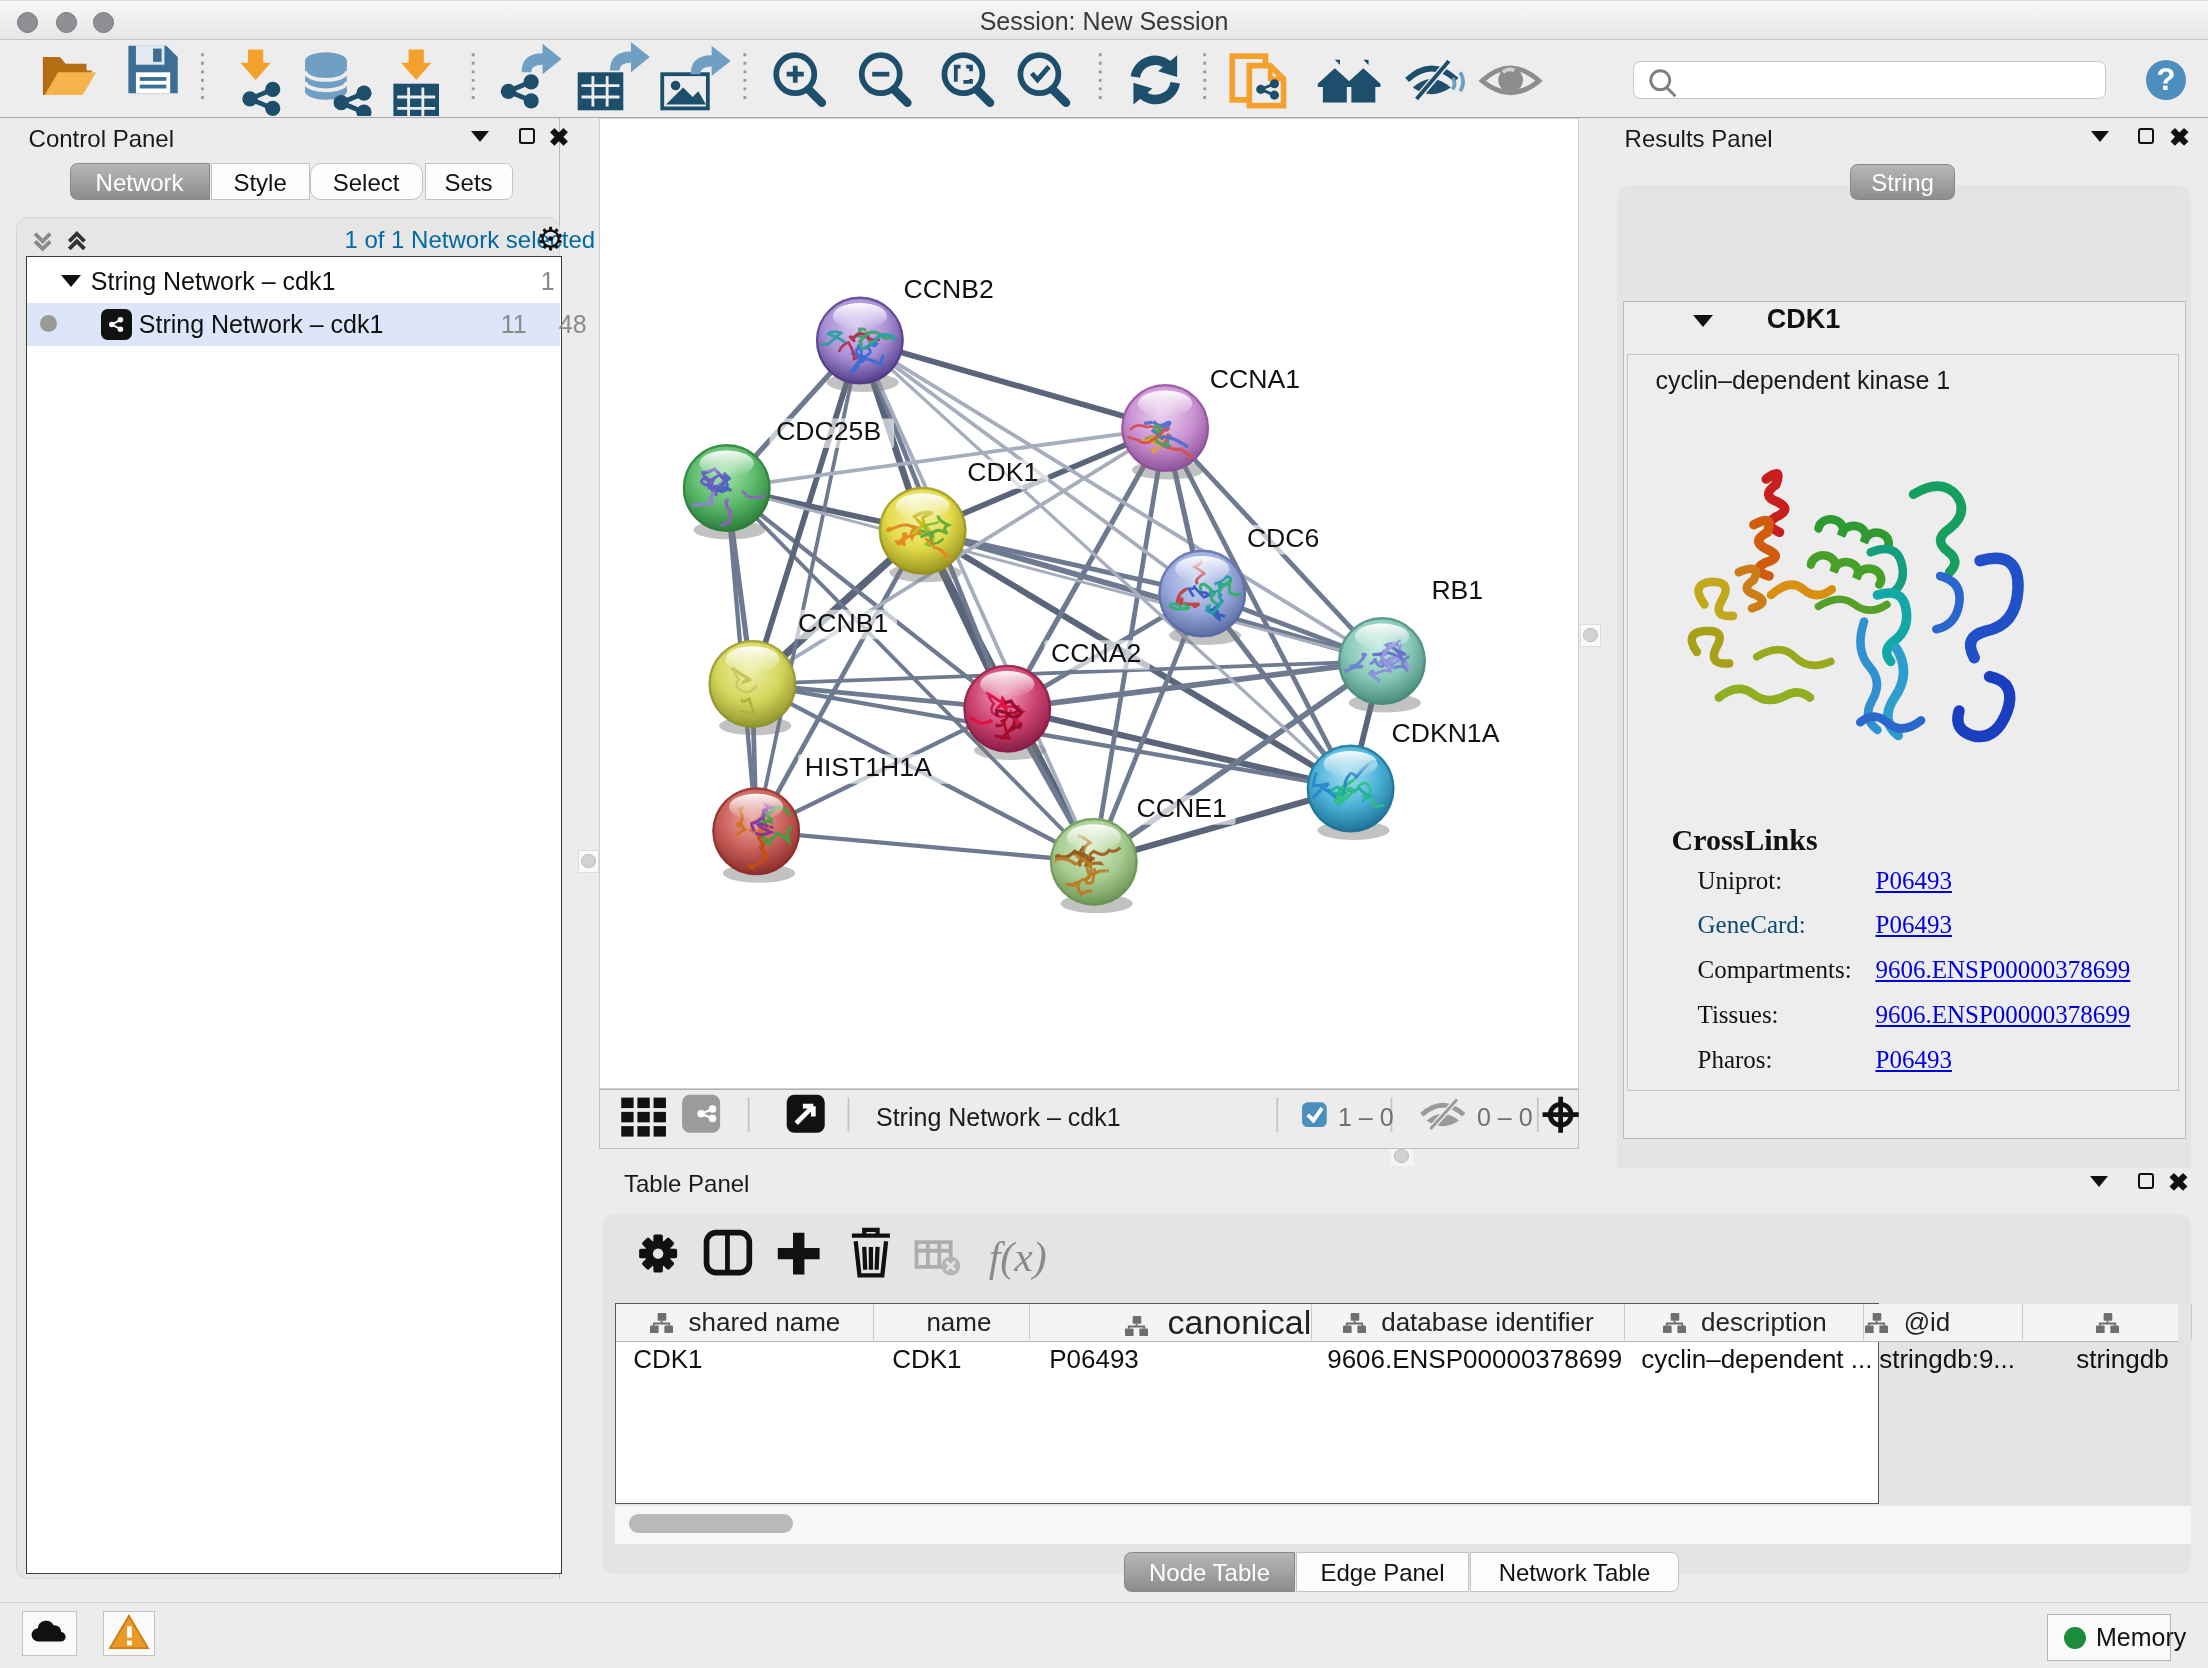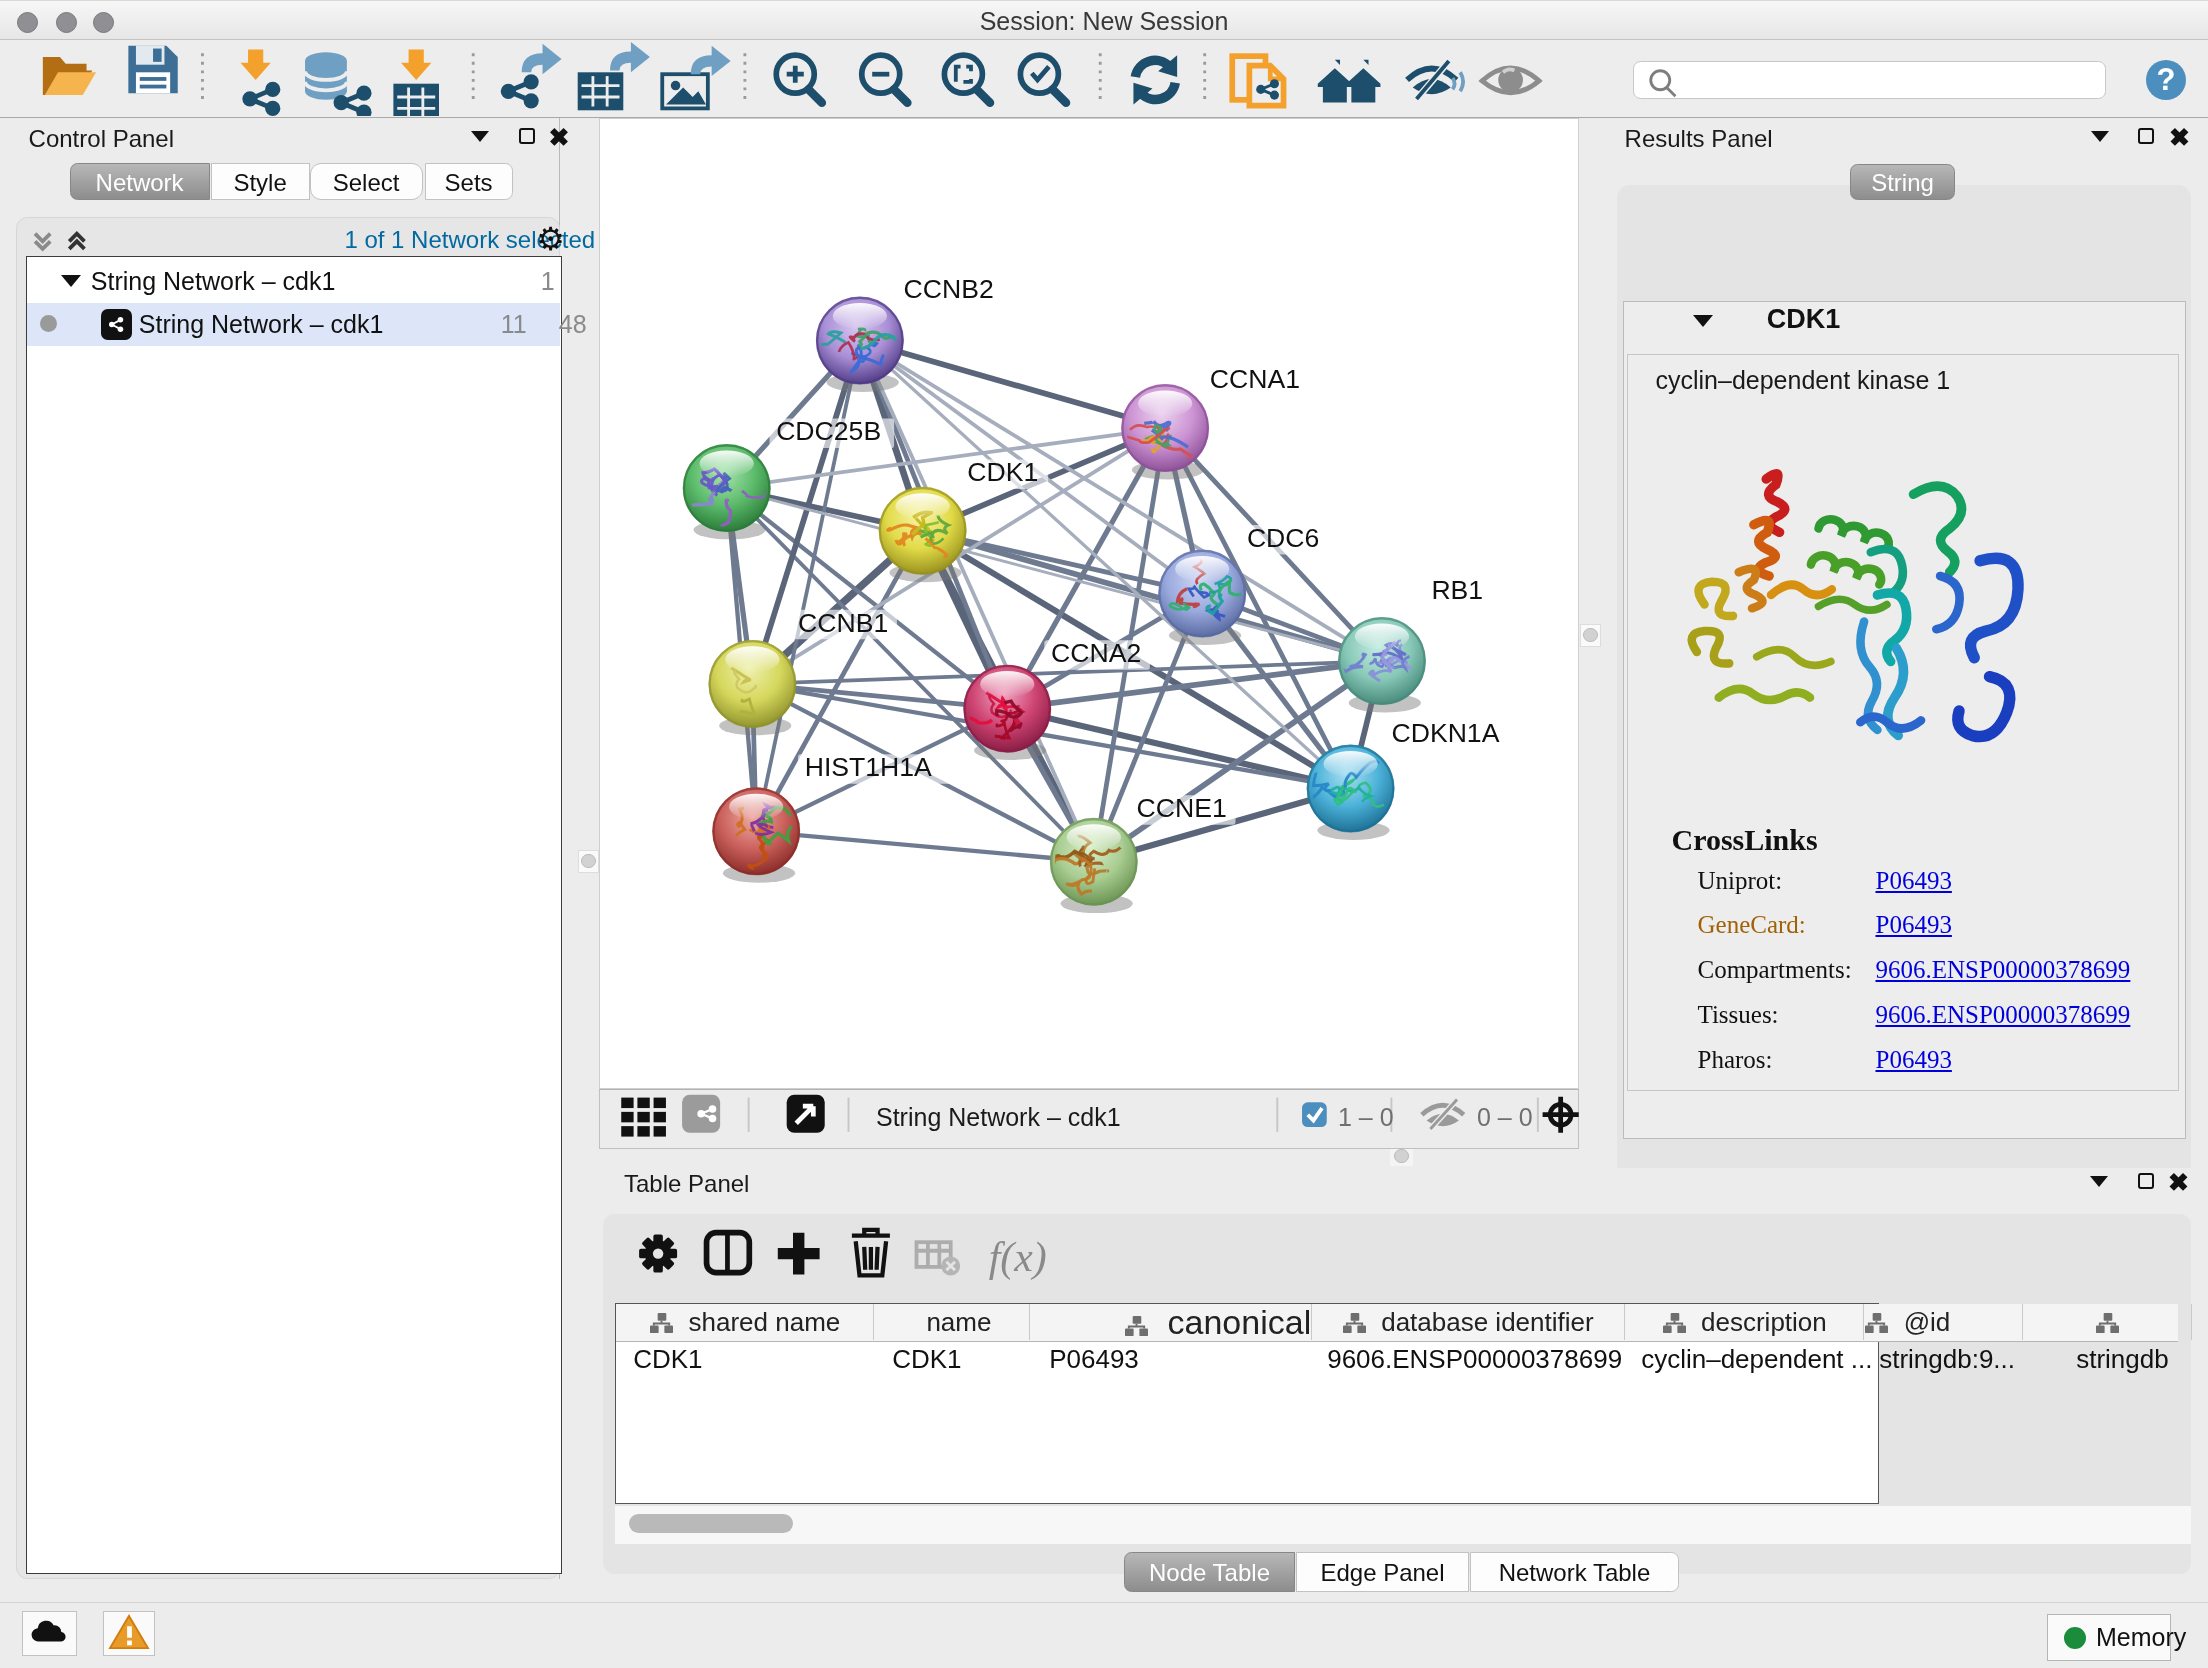--- a/index.html
+++ b/index.html
@@ -723,21 +723,21 @@
             <path d="M198 168 q-10 30 6 48 q14 16 2 36 q-10 18 6 30" stroke="#3090d0" stroke-width="9"></path>
             <path d="M320 104 q42 -12 40 30 q-2 38 -34 44 q-24 6 -12 28" stroke="#2050c8" stroke-width="12"></path>
             <path d="M278 120 q24 6 20 30 q-4 22 -24 26" stroke="#2a66cc" stroke-width="9"></path>
             <path d="M330 226 q30 6 18 38 q-12 30 -36 24 q-20 -6 -14 -26" stroke="#1a3ec0" stroke-width="12"></path>
             <path d="M258 272 q-20 16 -36 2 q-14 -12 -28 0" stroke="#2a66cc" stroke-width="9"></path>
           </g>
         </svg>
         <div class="abs" style="left:43px;top:468px;font-family:'Liberation Serif',serif;font-size:30px;font-weight:bold;color:#111">CrossLinks</div>
         <div class="abs" style="left:69px;top:512px;font-family:'Liberation Serif',serif;font-size:25px;color:#111">Uniprot:</div>
         <div class="abs" style="left:247px;top:512px;font-family:'Liberation Serif',serif;font-size:25px;color:#0000dd;text-decoration:underline">P06493</div>
-        <div class="abs" style="left:69px;top:556px;font-family:'Liberation Serif',serif;font-size:25px;color:#a16207">GeneCard:</div>
+        <div class="abs" style="left:69px;top:556px;font-family:'Liberation Serif',serif;font-size:25px;color:#0c4a6e">GeneCard:</div>
         <div class="abs" style="left:247px;top:556px;font-family:'Liberation Serif',serif;font-size:25px;color:#0000dd;text-decoration:underline">P06493</div>
         <div class="abs" style="left:69px;top:601px;font-family:'Liberation Serif',serif;font-size:25px;color:#111">Compartments:</div>
         <div class="abs" style="left:247px;top:601px;font-family:'Liberation Serif',serif;font-size:25px;color:#0000dd;text-decoration:underline">9606.ENSP00000378699</div>
         <div class="abs" style="left:69px;top:646px;font-family:'Liberation Serif',serif;font-size:25px;color:#111">Tissues:</div>
         <div class="abs" style="left:247px;top:646px;font-family:'Liberation Serif',serif;font-size:25px;color:#0000dd;text-decoration:underline">9606.ENSP00000378699</div>
         <div class="abs" style="left:69px;top:691px;font-family:'Liberation Serif',serif;font-size:25px;color:#111">Pharos:</div>
         <div class="abs" style="left:247px;top:691px;font-family:'Liberation Serif',serif;font-size:25px;color:#0000dd;text-decoration:underline">P06493</div>
       </div>
     </div>
   </div>

